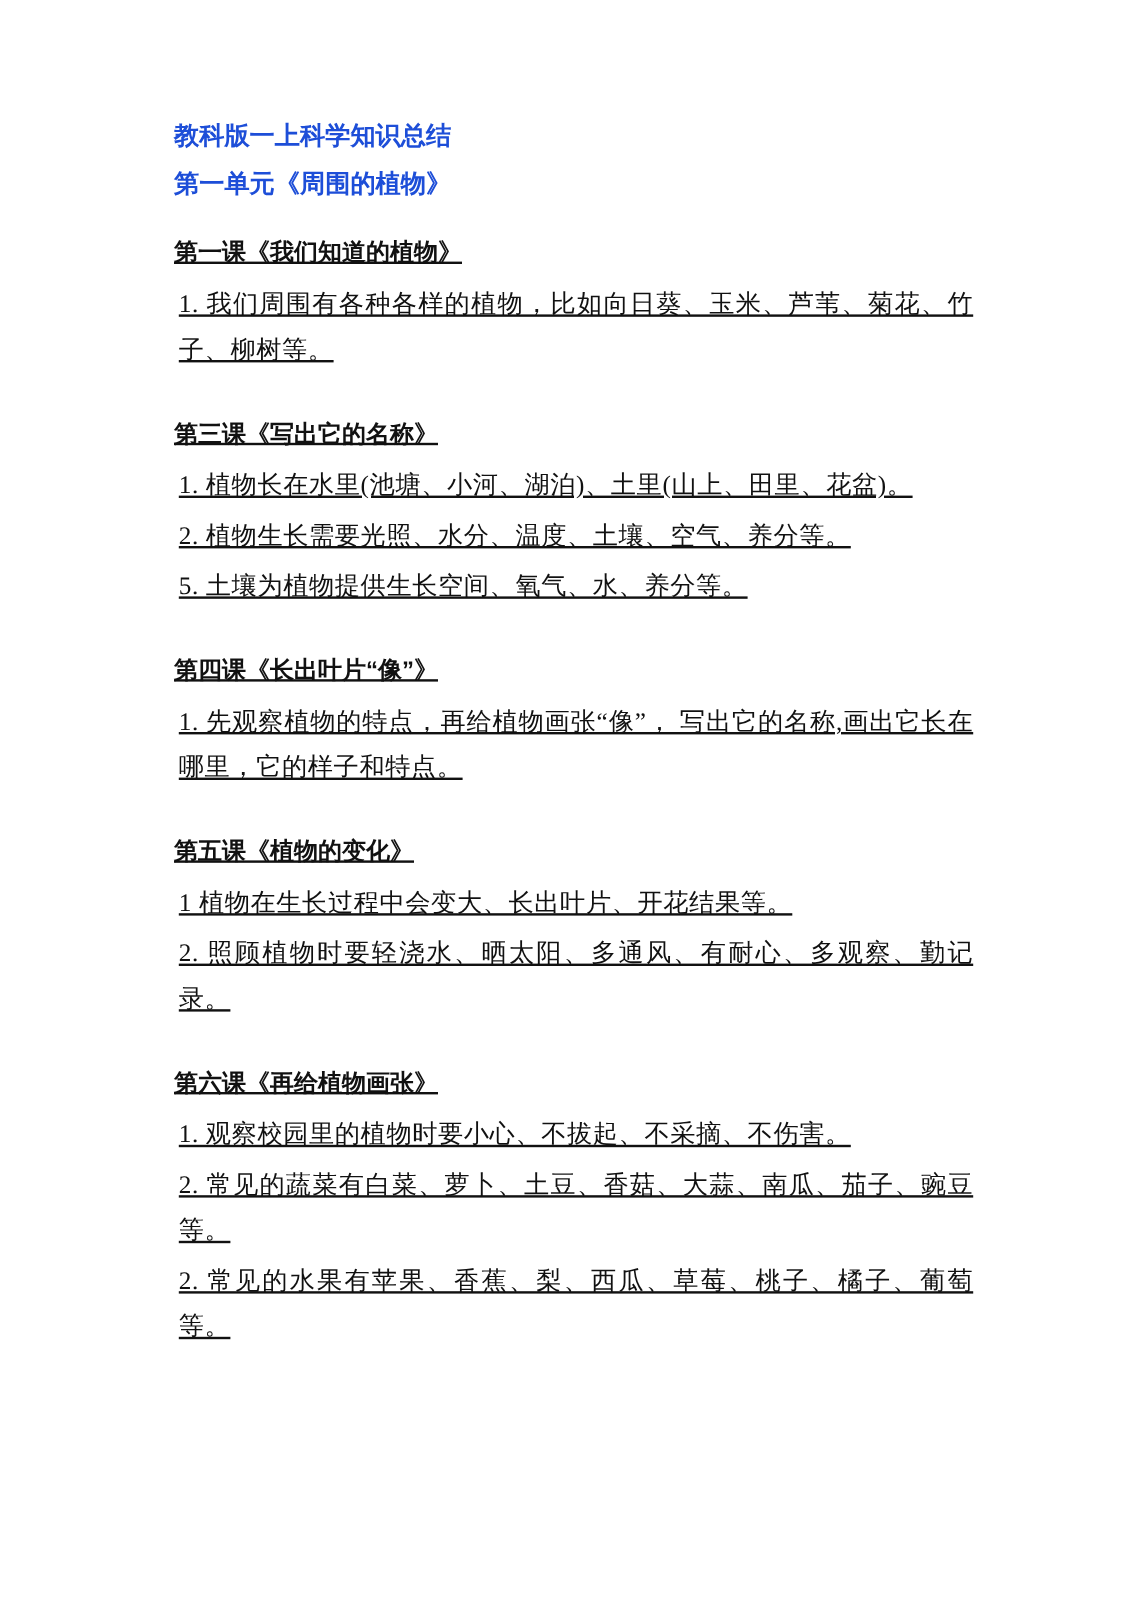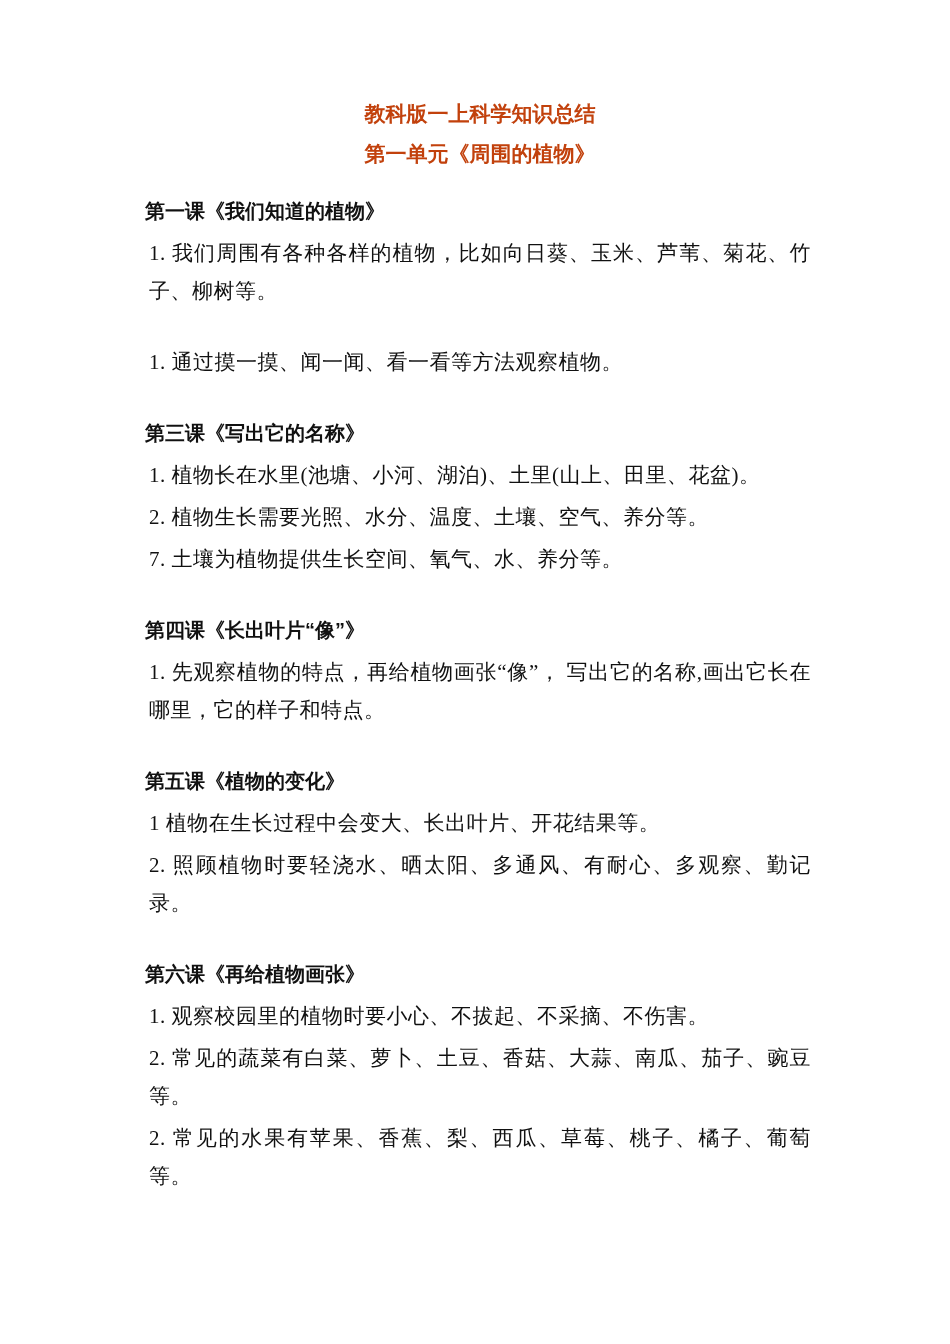--- a/index.html
+++ b/index.html
@@ -15,30 +15,30 @@
     color: #111111;
   }
   .page {
     box-sizing: border-box;
     width: 950px;
     height: 1344px;
     padding: 94px 135px 40px 145px;
     background: #ffffff;
   }
   .doc-title, .doc-subtitle {
-    text-align: center;
     font-family: "Liberation Sans", sans-serif;
     font-weight: bold;
     font-size: 21px;
     line-height: 40px;
-    color: #c2410c;
+    color: #1d4ed8;
     margin: 0;
   }
   .section {
     margin-top: 33px;
+    text-decoration: underline;
   }
   .section.first {
     margin-top: 18px;
   }
   .lesson-heading {
     font-family: "Liberation Sans", sans-serif;
     font-weight: bold;
     font-size: 20px;
     line-height: 38px;
     color: #111111;
@@ -60,28 +60,27 @@
 
   <h1 class="doc-title">教科版一上科学知识总结</h1>
   <h2 class="doc-subtitle">第一单元《周围的植物》</h2>
 
   <div class="section first">
     <h3 class="lesson-heading">第一课《我们知道的植物》</h3>
     <p class="lesson-point">1. 我们周围有各种各样的植物，比如向日葵、玉米、芦苇、菊花、竹子、柳树等。</p>
   </div>
 
   <div class="section">
-    <p class="lesson-point">1. 通过摸一摸、闻一闻、看一看等方法观察植物。</p>
   </div>
 
   <div class="section">
     <h3 class="lesson-heading">第三课《写出它的名称》</h3>
     <p class="lesson-point">1. 植物长在水里(池塘、小河、湖泊)、土里(山上、田里、花盆)。</p>
     <p class="lesson-point">2. 植物生长需要光照、水分、温度、土壤、空气、养分等。</p>
-    <p class="lesson-point">7. 土壤为植物提供生长空间、氧气、水、养分等。</p>
+    <p class="lesson-point">5. 土壤为植物提供生长空间、氧气、水、养分等。</p>
   </div>
 
   <div class="section">
     <h3 class="lesson-heading">第四课《长出叶片“像”》</h3>
     <p class="lesson-point">1. 先观察植物的特点，再给植物画张“像”， 写出它的名称,画出它长在哪里，它的样子和特点。</p>
   </div>
 
   <div class="section">
     <h3 class="lesson-heading">第五课《植物的变化》</h3>
     <p class="lesson-point">1 植物在生长过程中会变大、长出叶片、开花结果等。</p>

